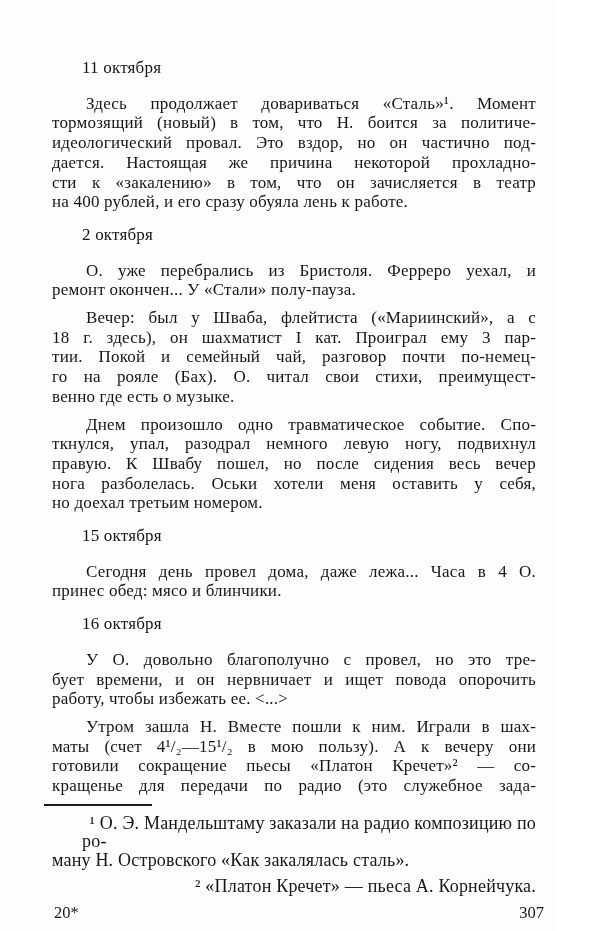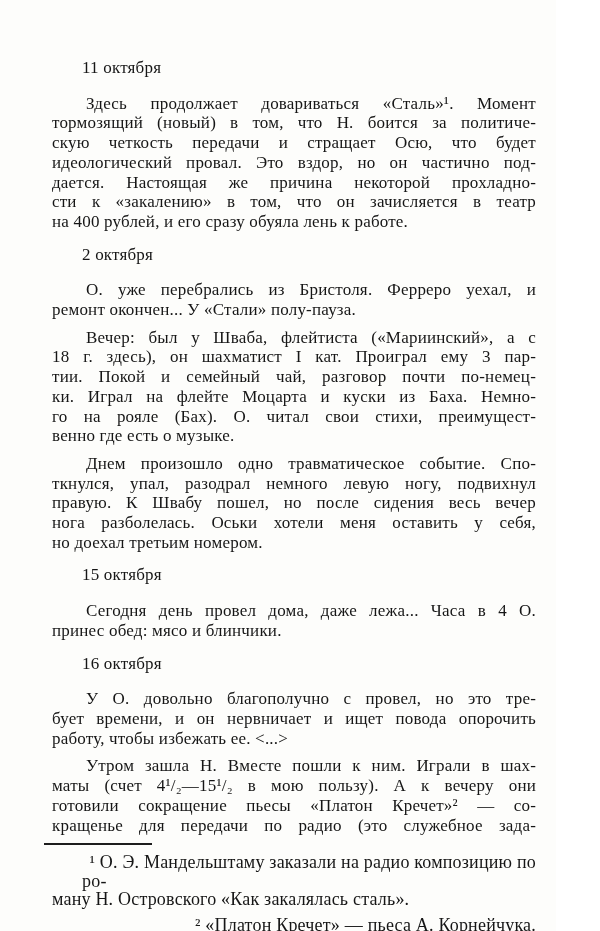--- a/index.html
+++ b/index.html
@@ -84,38 +84,36 @@
 
 <div class="page">
   <div class="content">
 
     <div id="diary-sections">
         <div class="section">
           <div class="date">11 октября</div>
           <div class="para">
             <div class="line first stretch">Здесь продолжает довариваться «Сталь»¹. Момент</div>
             <div class="line stretch">тормозящий (новый) в том, что Н. боится за политиче-</div>
-            <div class="line stretch">скую четкость передачи и стращает Осю, что будет</div>
             <div class="line stretch">идеологический провал. Это вздор, но он частично под-</div>
             <div class="line stretch">дается. Настоящая же причина некоторой прохладно-</div>
             <div class="line stretch">сти к «закалению» в том, что он зачисляется в театр</div>
             <div class="line">на 400 рублей, и его сразу обуяла лень к работе.</div>
           </div>
         </div>
         <div class="section">
           <div class="date">2 октября</div>
           <div class="para">
             <div class="line first stretch">О. уже перебрались из Бристоля. Ферреро уехал, и</div>
             <div class="line">ремонт окончен... У «Стали» полу-пауза.</div>
           </div>
           <div class="para">
             <div class="line first stretch">Вечер: был у Шваба, флейтиста («Мариинский», а с</div>
             <div class="line stretch">18 г. здесь), он шахматист I кат. Проиграл ему 3 пар-</div>
             <div class="line stretch">тии. Покой и семейный чай, разговор почти по-немец-</div>
-            <div class="line stretch">ки. Играл на флейте Моцарта и куски из Баха. Немно-</div>
             <div class="line stretch">го на рояле (Бах). О. читал свои стихи, преимущест-</div>
             <div class="line">венно где есть о музыке.</div>
           </div>
           <div class="para">
             <div class="line first stretch">Днем произошло одно травматическое событие. Спо-</div>
             <div class="line stretch">ткнулся, упал, разодрал немного левую ногу, подвихнул</div>
             <div class="line stretch">правую. К Швабу пошел, но после сидения весь вечер</div>
             <div class="line stretch">нога разболелась. Оськи хотели меня оставить у себя,</div>
             <div class="line">но доехал третьим номером.</div>
           </div>

